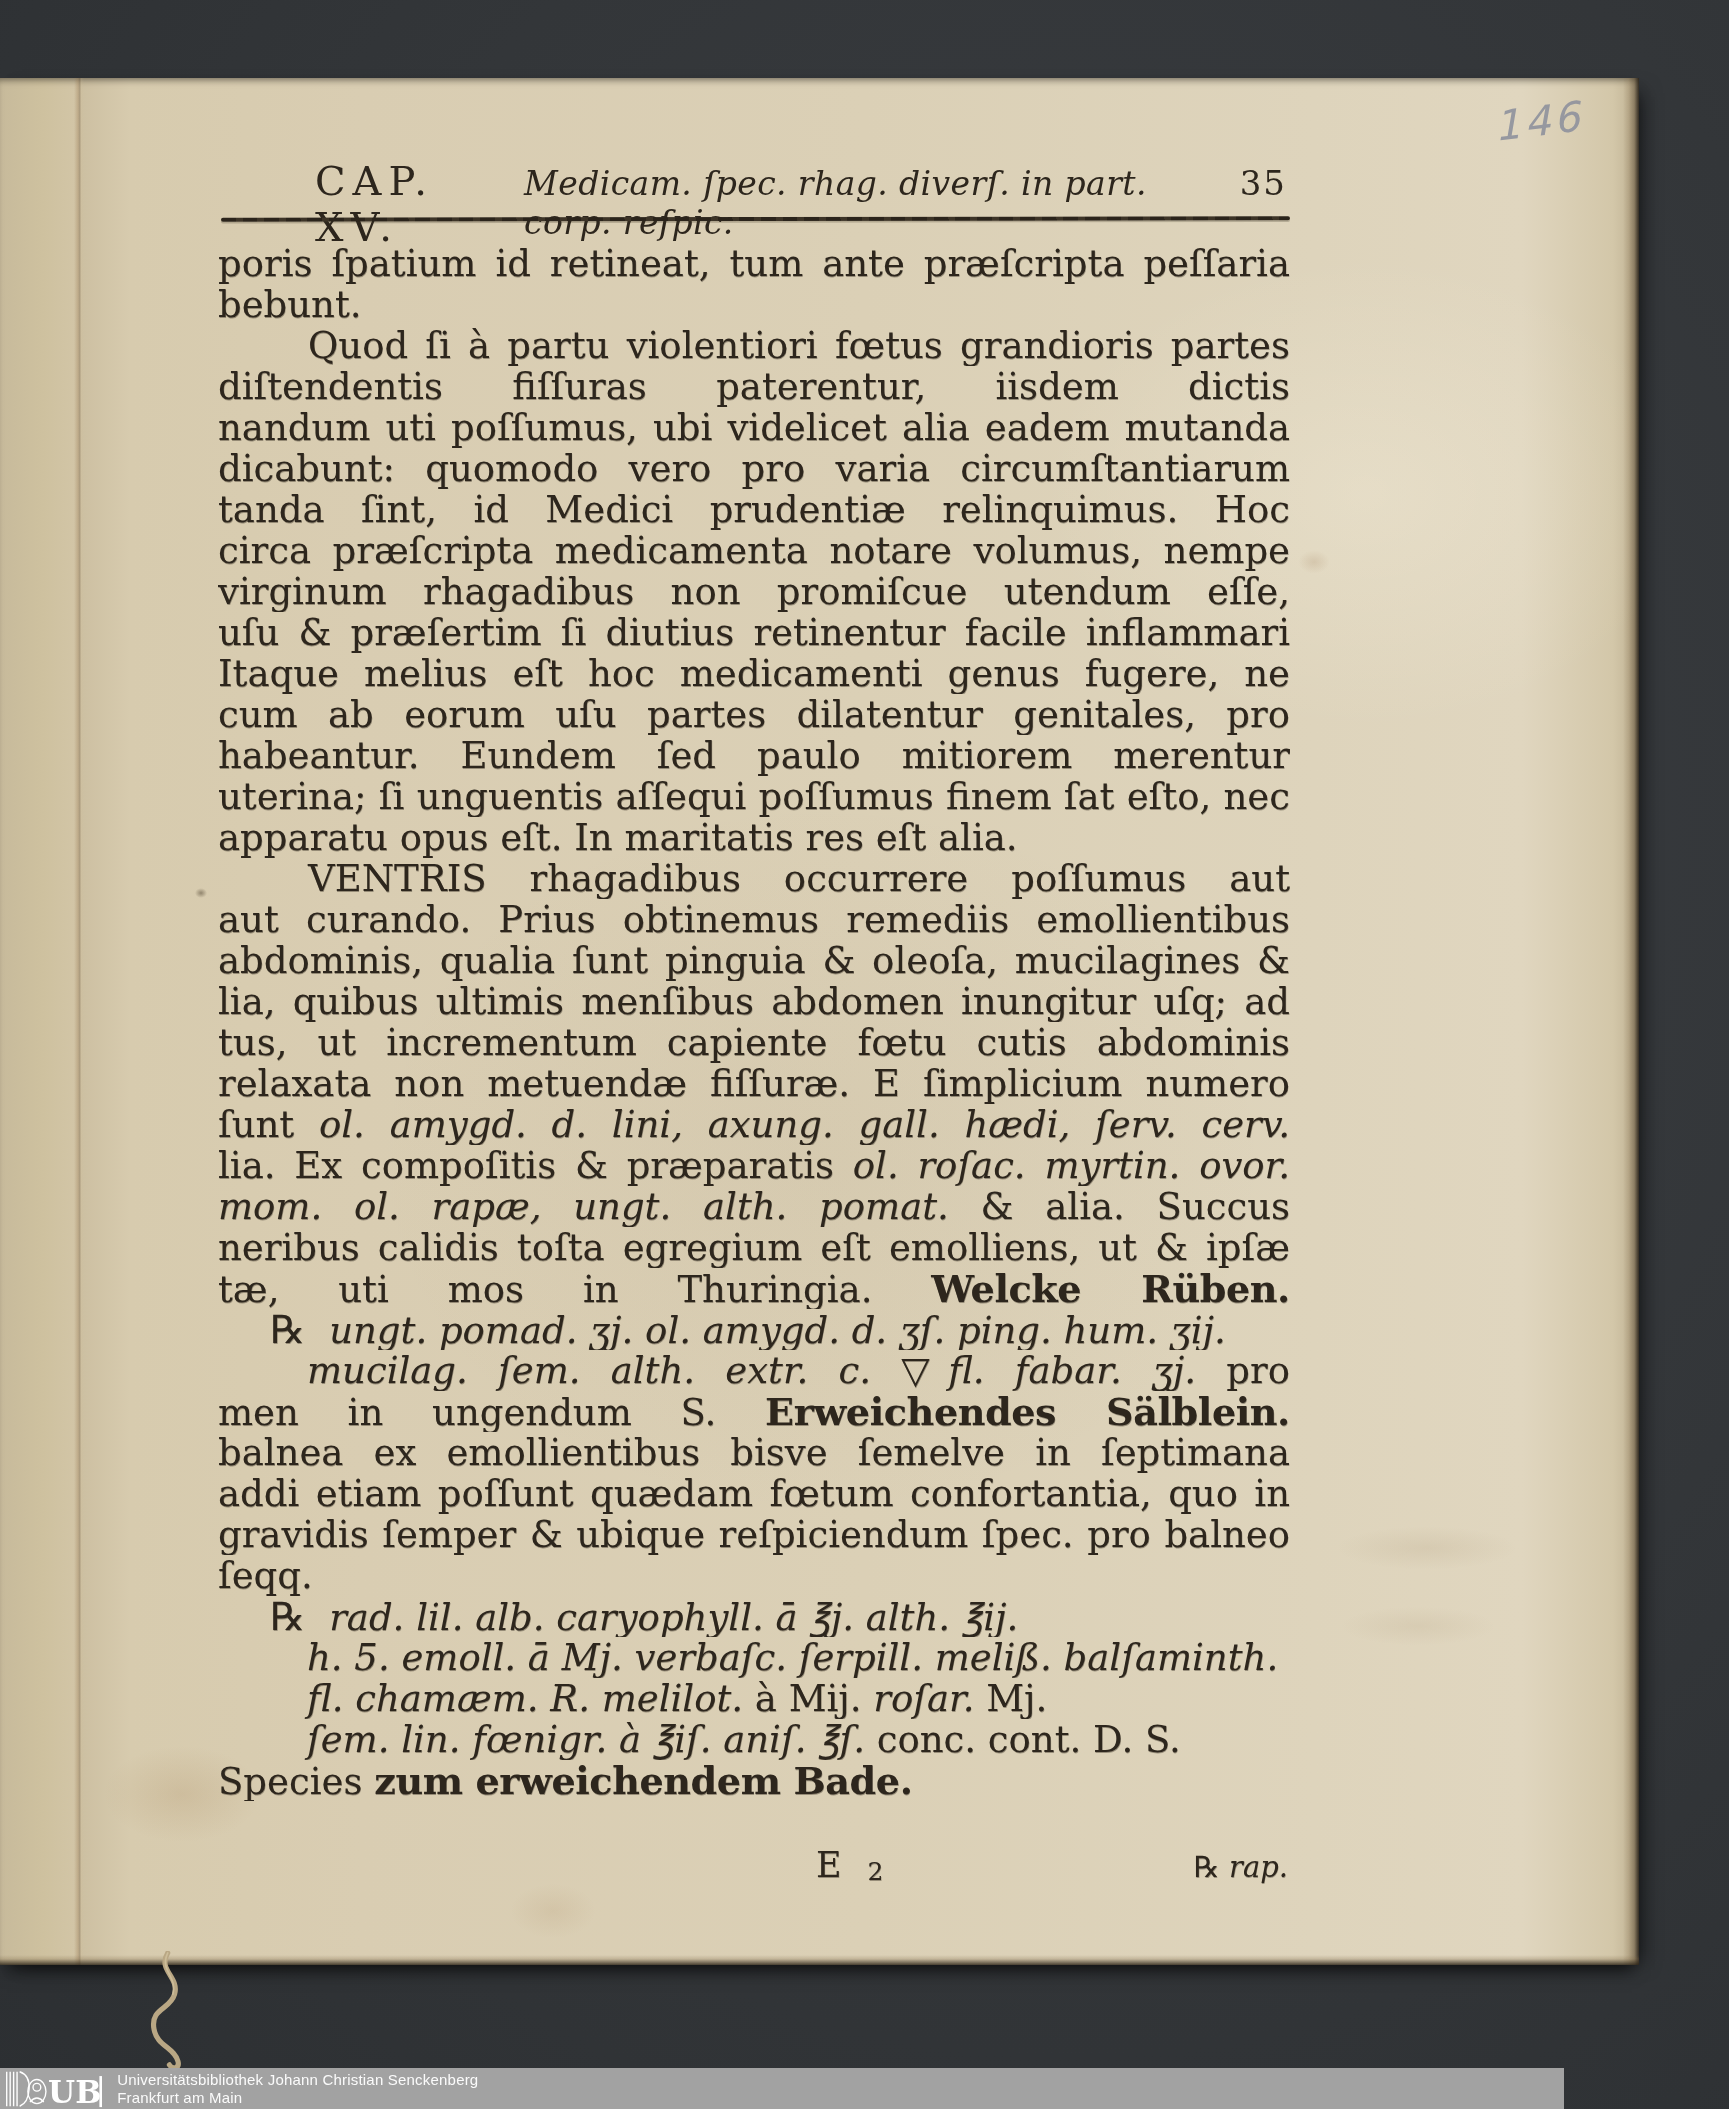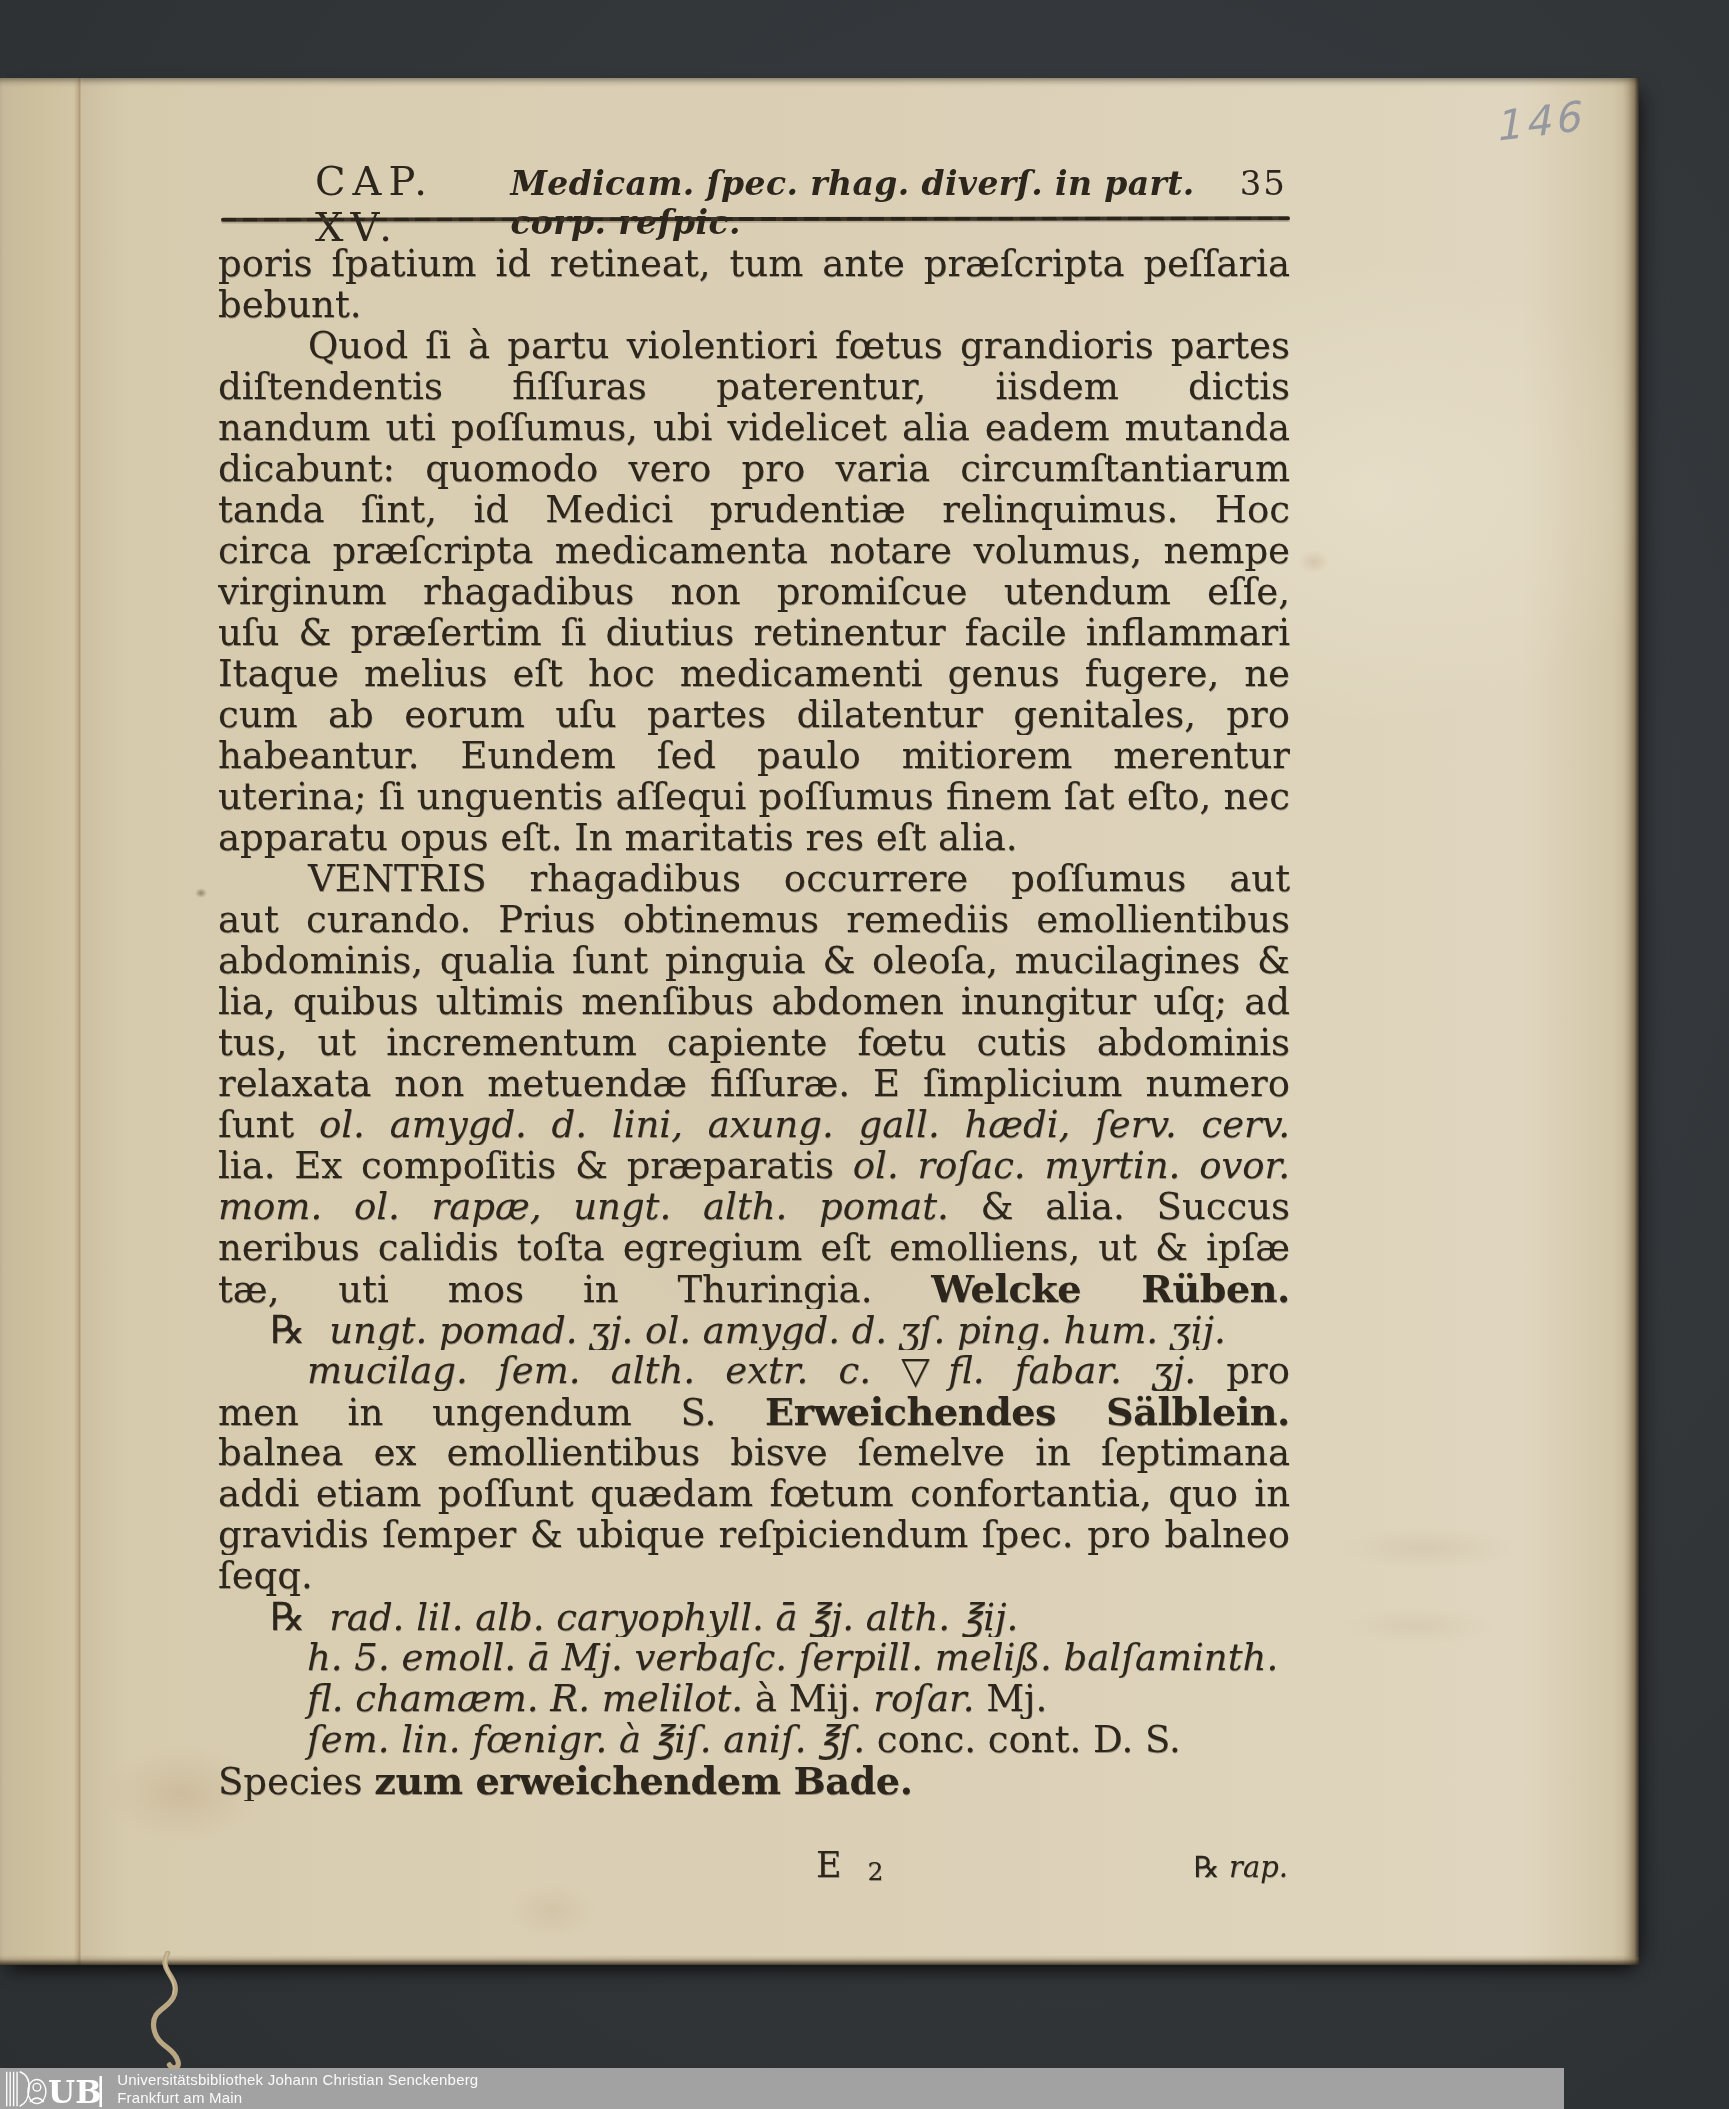--- a/index.html
+++ b/index.html
@@ -28,21 +28,21 @@
     background:linear-gradient(90deg, transparent, rgba(130,108,74,0.25) 35%, rgba(80,64,42,0.45) 70%, rgba(38,32,24,0.9) 100%);}
   .edge-bottom{position:absolute;left:0;bottom:0;width:100%;height:10.4px;
     background:linear-gradient(180deg, transparent, rgba(120,98,64,0.25) 40%, rgba(46,38,26,0.85) 100%);}
   
   .folio{position:absolute;left:1498px;top:97px;font-family:"DejaVu Sans", sans-serif;
     font-style:italic;font-size:41px;letter-spacing:3.5px;color:#8f929d;opacity:0.9;
     transform:rotate(-7deg) skewX(-6deg);}
   
   .header-row{position:absolute;left:218px;top:142px;width:1072px;display:flex;align-items:baseline;color:#2d261d;}
   .chapter{margin-left:97px;font-size:40px;letter-spacing:7px;margin-top:16px;}
-  .running{margin-left:20px;font-style:italic;font-size:33px;letter-spacing:0.4px;font-weight:bold;}
+  .running{margin-left:20px;font-style:italic;font-size:33px;letter-spacing:0.4px;}
   .pagenum{margin-left:auto;margin-right:3.5px;font-size:34px;letter-spacing:1.7px;text-align:center;}
   .rule{position:absolute;left:221px;top:217px;width:1069px;height:4.3px;border-radius:2.6px;
     background:repeating-linear-gradient(90deg,#2b241b 0 14.7px,#3d3427 14.7px 21.6px);
     box-shadow:0 1.7px 0 rgba(60,50,34,0.25);transform:rotate(-0.08deg);}
   
   .textlines{position:absolute;left:218px;top:243px;width:1072px;color:#2d261d;font-size:37px;
     text-shadow:0.4px 0.5px 0.6px rgba(40,32,22,0.38);}
   .line{height:41px;line-height:41px;overflow:hidden;white-space:normal;}
   .line.j{text-align:justify;text-align-last:justify;}
   .ind-para{padding-left:90px;}

